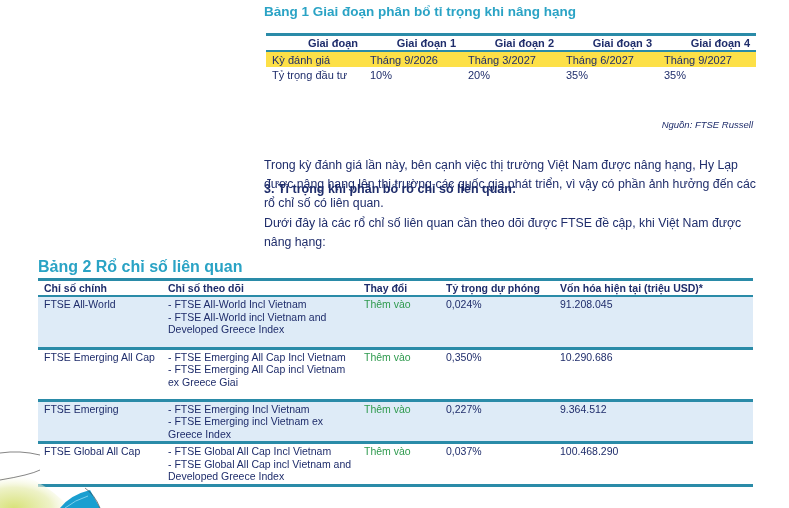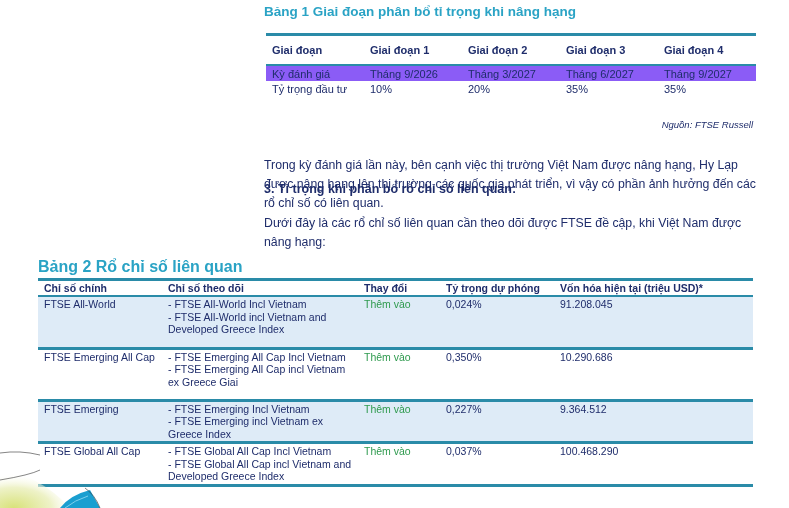--- a/index.html
+++ b/index.html
@@ -1,22 +1,22 @@
 <!DOCTYPE html>
 <html><head>
 <meta charset="utf-8">
 <style>
   html,body{margin:0;padding:0;}
   body{width:789px;height:508px;background:#fff;position:relative;overflow:hidden;font-family:"Liberation Sans",sans-serif;color:#1f2d6b;}
   .t1-title{position:absolute;left:264px;top:4px;font-size:13.5px;font-weight:bold;color:#2aa3c5;}
   table{border-collapse:collapse;}
   .t1{position:absolute;left:266px;top:33px;width:490px;font-size:11px;}
-  .t1 th{text-align:left;font-weight:bold;color:#1f2d6b;padding:8px 6px;border-top:3px solid #2a8ba8;border-bottom:2px solid #2a8ba8;height:12px;}
+  .t1 th{text-align:right;font-weight:bold;color:#1f2d6b;padding:1px 6px;border-top:3px solid #2a8ba8;border-bottom:2px solid #2a8ba8;height:12px;}
   .t1 td{padding:1px 6px;color:#1f2d6b;vertical-align:middle;height:13px;}
-  .t1 tr.shade td{background:#8b5cf6;}
+  .t1 tr.shade td{background:#fde047;}
   .t1 tr.b td{border-bottom:2px solid #2a8ba8;}
   .t1 col.c0{width:98px;}
   .source{position:absolute;right:36px;top:119px;font-size:9.5px;font-style:italic;color:#1f2d6b;}
   .sec{position:absolute;left:264px;top:138px;font-size:12.5px;font-weight:bold;color:#1f2d6b;margin-top:44px;}
   .para{position:absolute;left:264px;width:500px;font-size:12.3px;line-height:19px;color:#1f2d6b;margin:0;}
   .p1{top:156px;}
   .p2{top:214px;}
   .t2-title{position:absolute;left:38px;top:258px;font-size:16px;font-weight:bold;color:#2aa3c5;}
   .t2{position:absolute;left:38px;top:278px;width:365px;font-size:10.5px;table-layout:fixed;}
   .t2 th{text-align:left;font-weight:bold;padding:1px 6px;border-top:3px solid #2a8ba8;border-bottom:2px solid #2a8ba8;height:12px;color:#1f2d6b;white-space:nowrap;}

